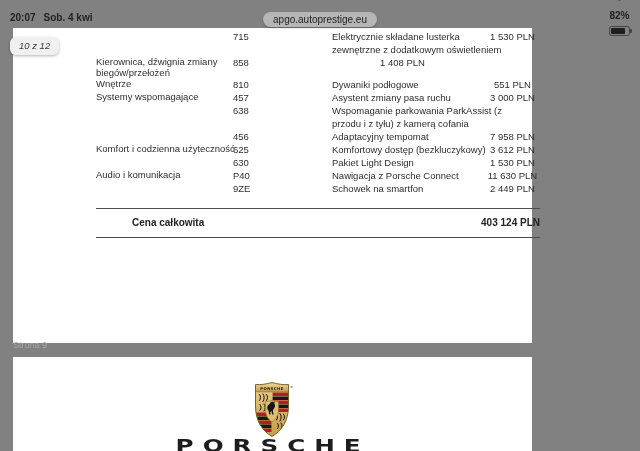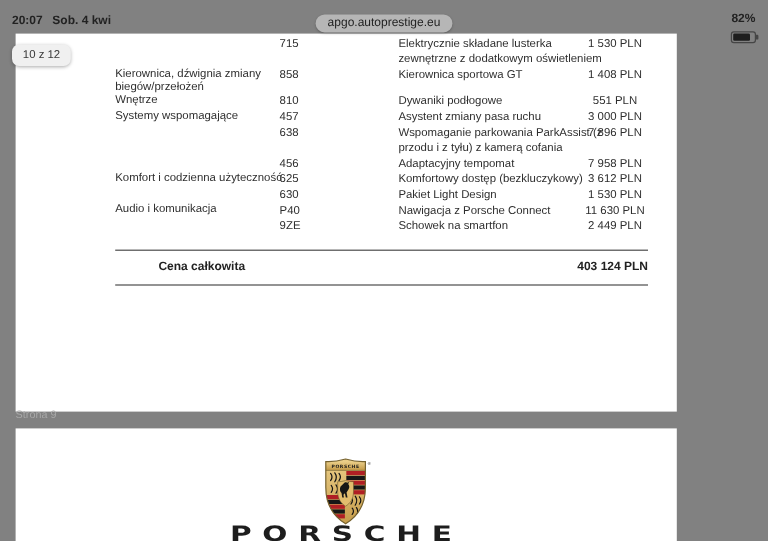--- a/index.html
+++ b/index.html
@@ -20,24 +20,24 @@
     background:rgba(20,20,20,.55);border-radius:0 1px 1px 0;}
 
   
   .url-pill{position:absolute;top:12px;left:50%;transform:translateX(-50%);
     background:#b6b6b6;border-radius:8px;padding:2px 10px;font-size:10px;
     color:#222;z-index:40;box-shadow:0 1px 2px rgba(0,0,0,.25);white-space:nowrap;}
 
   
   .page-indicator{position:absolute;top:37px;left:10px;background:#f0f0f0;
     border-radius:6px;padding:3px 9px 4px;font-size:9.5px;color:#3a3a3a;z-index:35;
-    box-shadow:0 1px 3px rgba(0,0,0,.3);}
-
-  
-  .page{position:absolute;left:13px;width:519px;background:#fff;padding-left:32px;}
+    box-shadow:0 1px 3px rgba(0,0,0,.3);font-style:italic;}
+
+  
+  .page{position:absolute;left:13px;width:519px;background:#fff;}
   .page1{top:28px;height:315px;}
   .page2{top:357px;height:300px;}
 
   .doc-content{position:absolute;left:83px;top:2px;width:444px;}
   .opt-row{display:grid;grid-template-columns:137px 87px 165px 55px;}
   .cell{font-size:9.5px;line-height:13px;color:#2e2e2e;}
   .cat{line-height:10.5px;padding-top:1px;white-space:pre;}
   .desc{white-space:pre;margin-left:12px;}
   .price{text-align:center;white-space:nowrap;}
 
@@ -91,41 +91,39 @@
     <span class="cell cat"></span>
     <span class="cell code">715</span>
     <span class="cell desc">Elektrycznie składane lusterka
 zewnętrzne z dodatkowym oświetleniem</span>
     <span class="cell price">1 530 PLN</span>
   </div>
         <div class="opt-row">
     <span class="cell cat">Kierownica, dźwignia zmiany
 biegów/przełożeń</span>
     <span class="cell code">858</span>
-    <span class="cell desc">Kierownica sportowa GT</span>
     <span class="cell price">1 408 PLN</span>
   </div>
         <div class="opt-row">
     <span class="cell cat">Wnętrze</span>
     <span class="cell code">810</span>
     <span class="cell desc">Dywaniki podłogowe</span>
     <span class="cell price">551 PLN</span>
   </div>
         <div class="opt-row">
     <span class="cell cat">Systemy wspomagające</span>
     <span class="cell code">457</span>
     <span class="cell desc">Asystent zmiany pasa ruchu</span>
     <span class="cell price">3 000 PLN</span>
   </div>
         <div class="opt-row">
     <span class="cell cat"></span>
     <span class="cell code">638</span>
     <span class="cell desc">Wspomaganie parkowania ParkAssist (z
 przodu i z tyłu) z kamerą cofania</span>
-    <span class="cell price">7 896 PLN</span>
   </div>
         <div class="opt-row">
     <span class="cell cat"></span>
     <span class="cell code">456</span>
     <span class="cell desc">Adaptacyjny tempomat</span>
     <span class="cell price">7 958 PLN</span>
   </div>
         <div class="opt-row">
     <span class="cell cat">Komfort i codzienna użyteczność</span>
     <span class="cell code">625</span>

